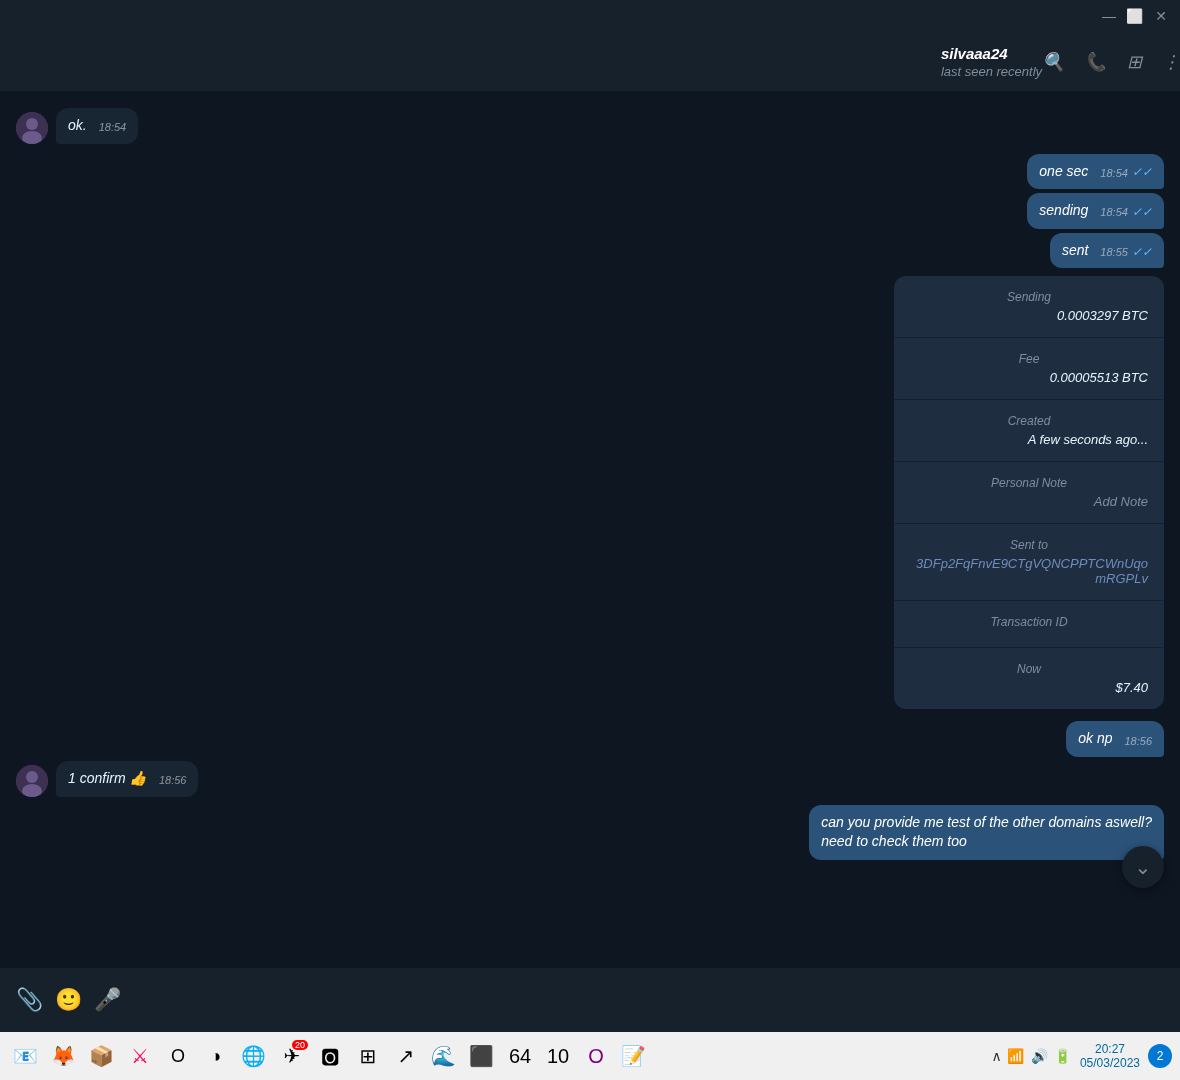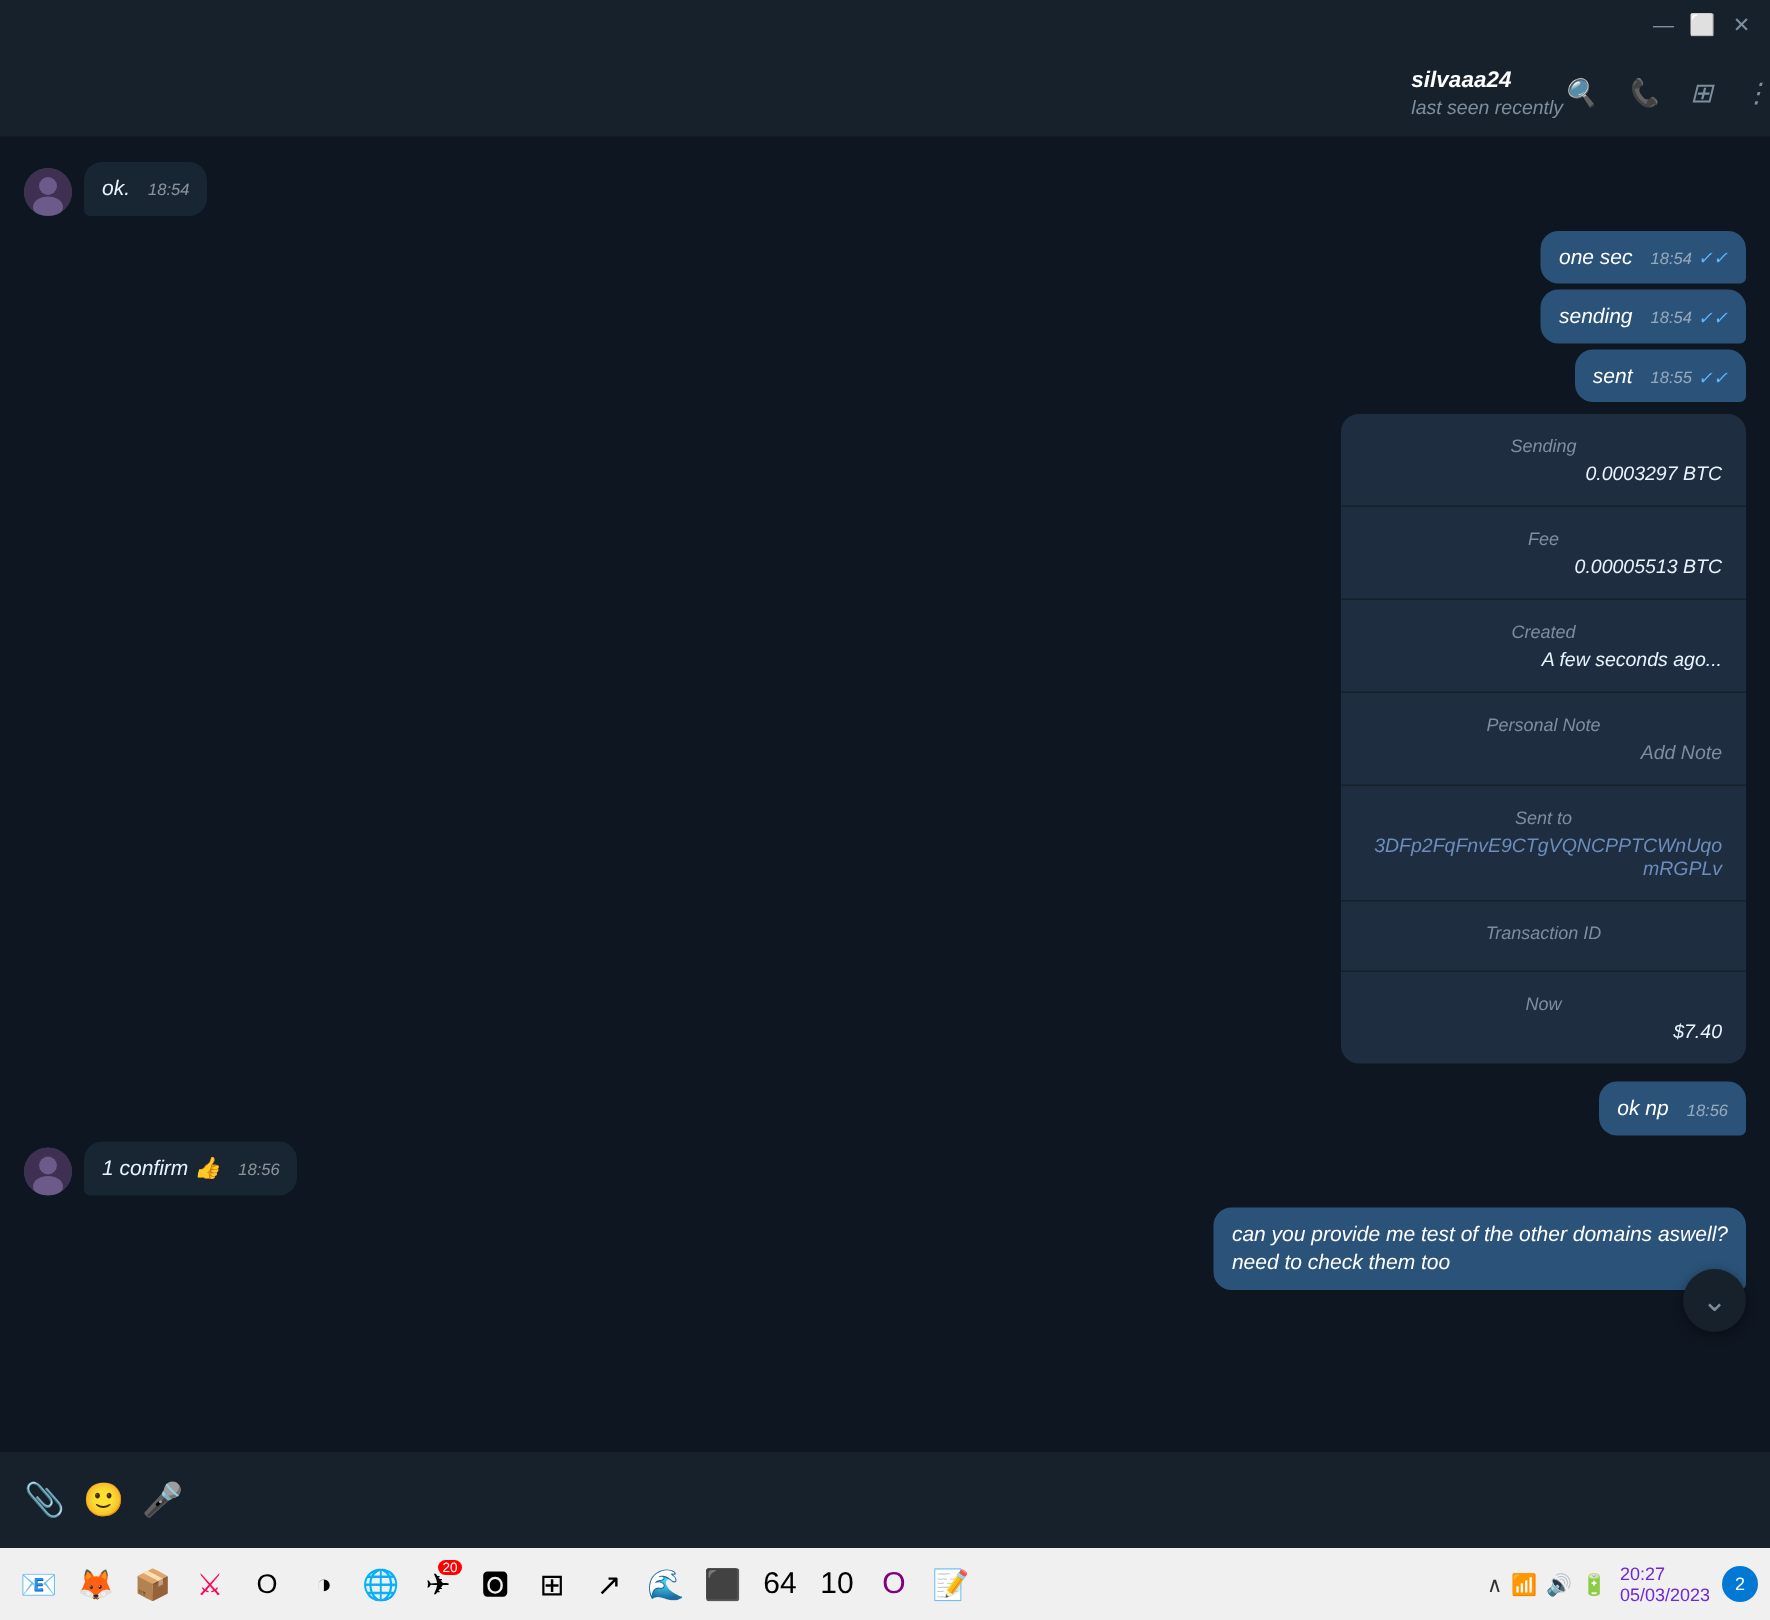--- a/index.html
+++ b/index.html
@@ -202,21 +202,21 @@
       cursor: pointer;
       flex-shrink: 0;
       font-size: 20px;
     }
     .taskbar-right {
       margin-left: auto;
       display: flex;
       align-items: center;
       gap: 8px;
     }
-    .taskbar-clock { font-size: 12px; color: #6d28d9; text-align: left; }
+    .taskbar-clock { font-size: 12px; color: #0369a1; text-align: center; }
     .taskbar-icons-row { display: flex; align-items: center; gap: 6px; }
     .taskbar-sys-icon { font-size: 14px; color: #333; cursor: pointer; }
 
     .chat-wrapper {
       flex: 1;
       display: flex;
       flex-direction: column;
       position: relative;
       overflow: hidden;
     }

